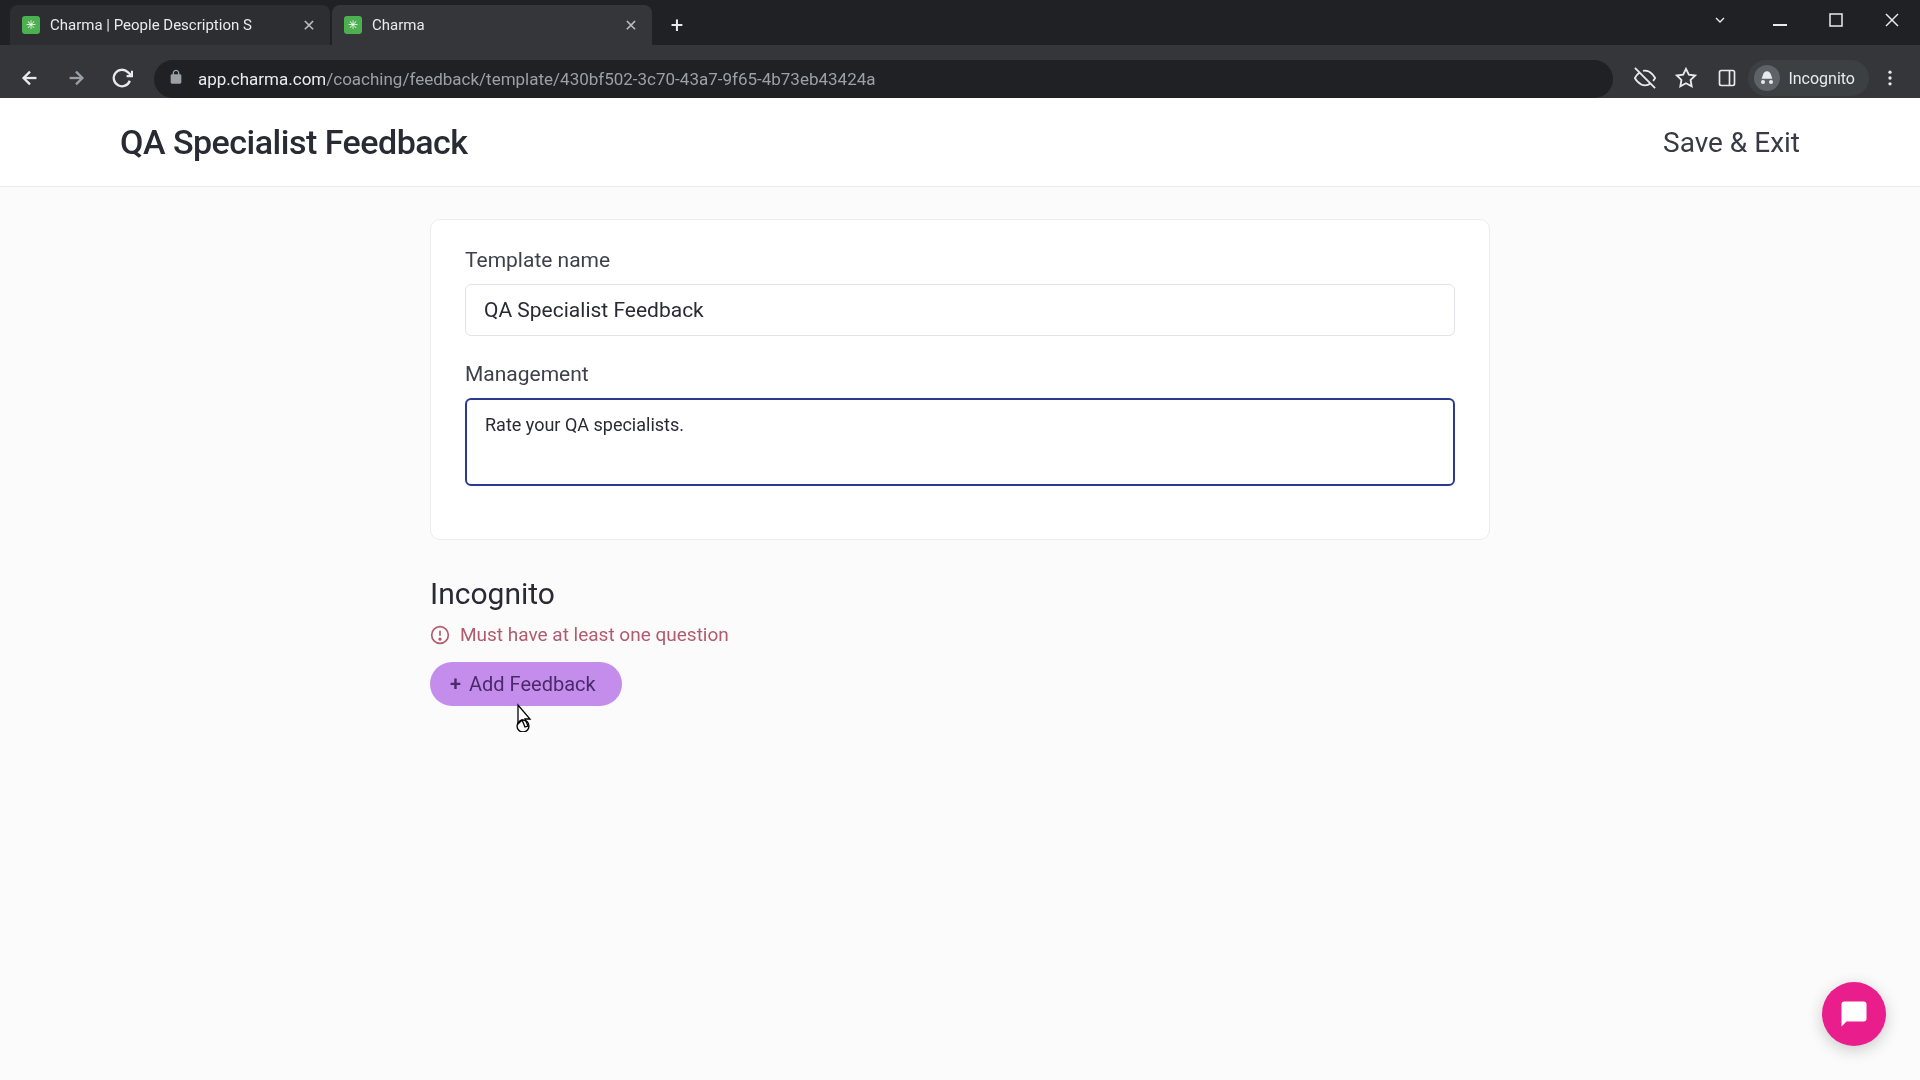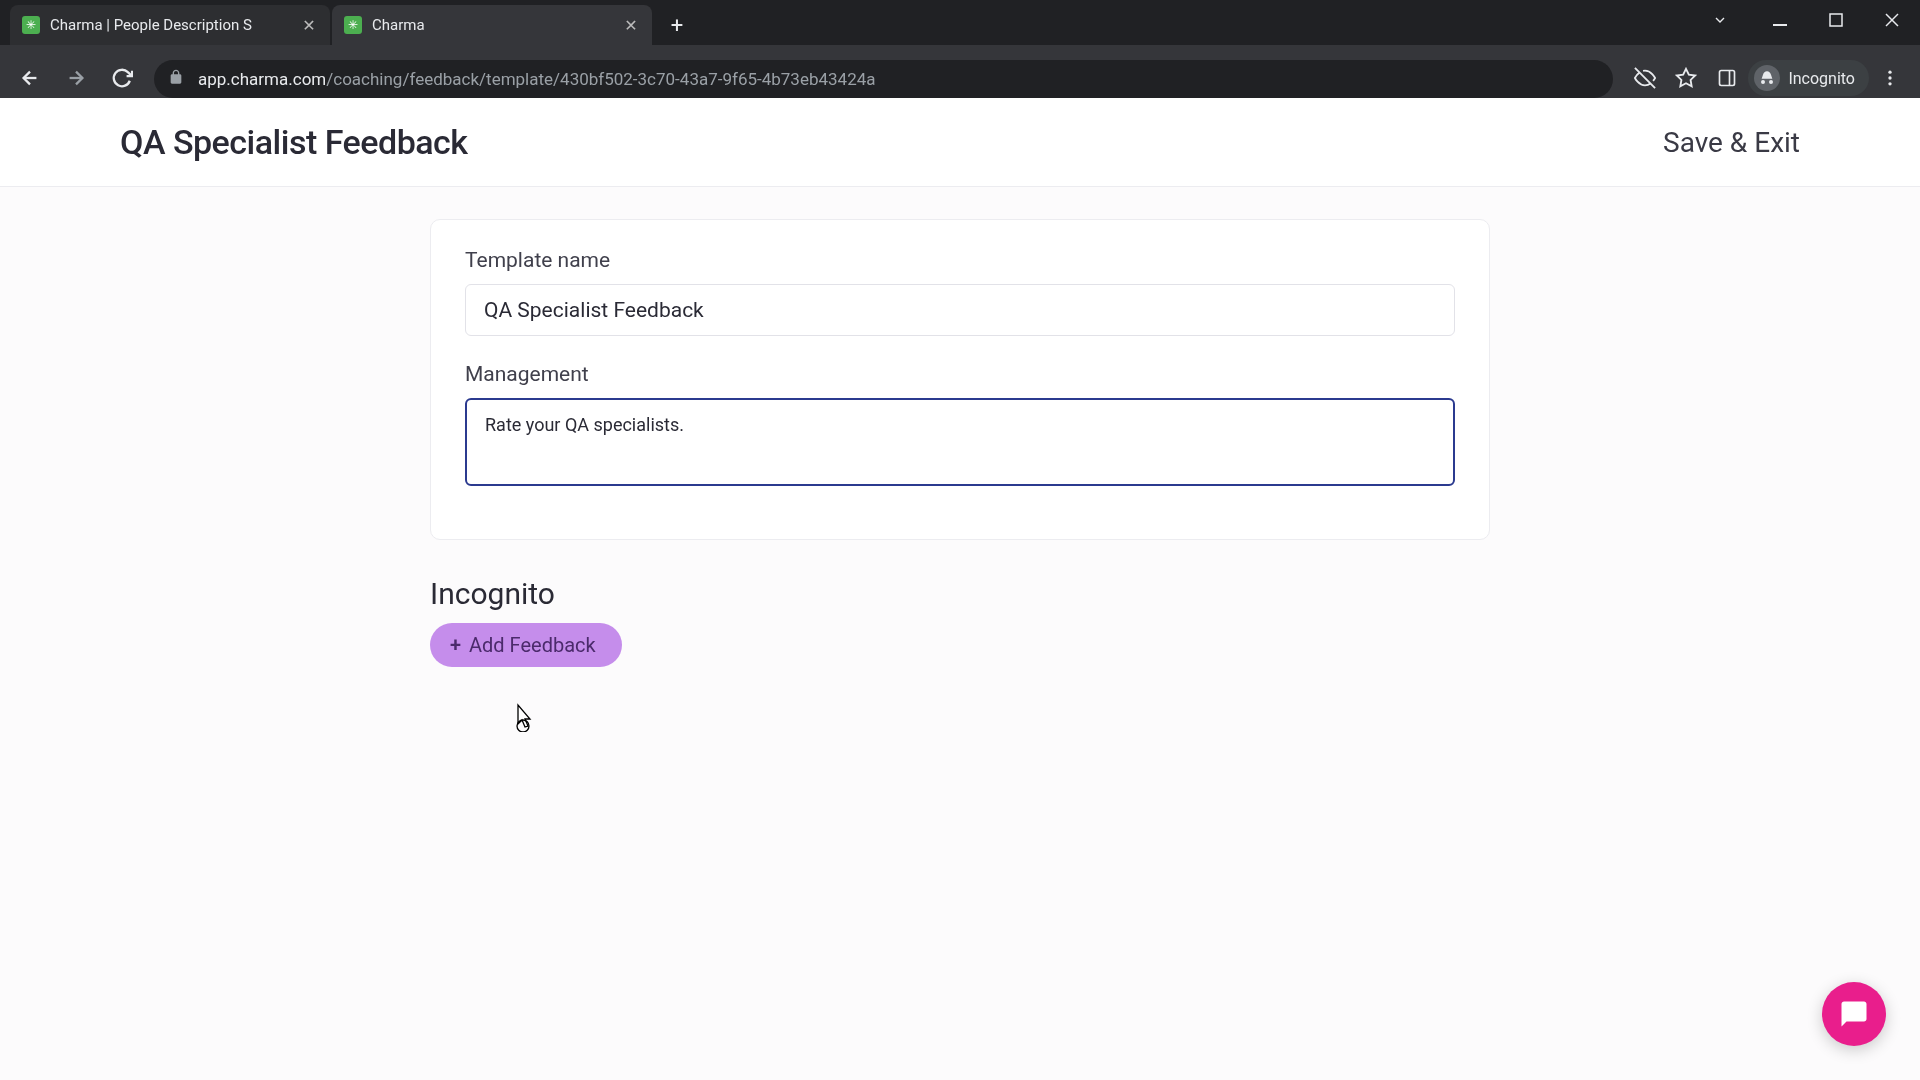--- a/index.html
+++ b/index.html
@@ -430,20 +430,30 @@
         <input class="text-input" type="text" value="QA Specialist Feedback" style="">
       </div>
       <div class="field-group">
         <div class="field-label">Management</div>
         <textarea class="textarea-input" style="">Rate your QA specialists.</textarea>
       </div>
     </div>
 
     <div class="questions-block">
       <div class="questions-title">Incognito</div>
+      <div class="validation-msg">
+        <span class="warn-icon">
+          <svg width="20" height="20" viewBox="0 0 24 24" fill="none" stroke="#b15b6e" stroke-width="2">
+              <circle cx="12" cy="12" r="10"></circle>
+              <line x1="12" y1="7" x2="12" y2="13"></line>
+              <circle cx="12" cy="17" r="1" fill="#b15b6e"></circle>
+            </svg>
+        </span>
+        <span>Must have at least one question</span>
+      </div>
       <button class="add-question-btn">
         <span class="plus">+</span>
         <span>Add Feedback</span>
       </button>
     </div>
   </div>
 
   <div class="chat-fab">
     <svg viewBox="0 0 24 24" fill="#fff">
         <path d="M20 2H4c-1.1 0-2 .9-2 2v18l4-4h14c1.1 0 2-.9 2-2V4c0-1.1-.9-2-2-2z"></path>

